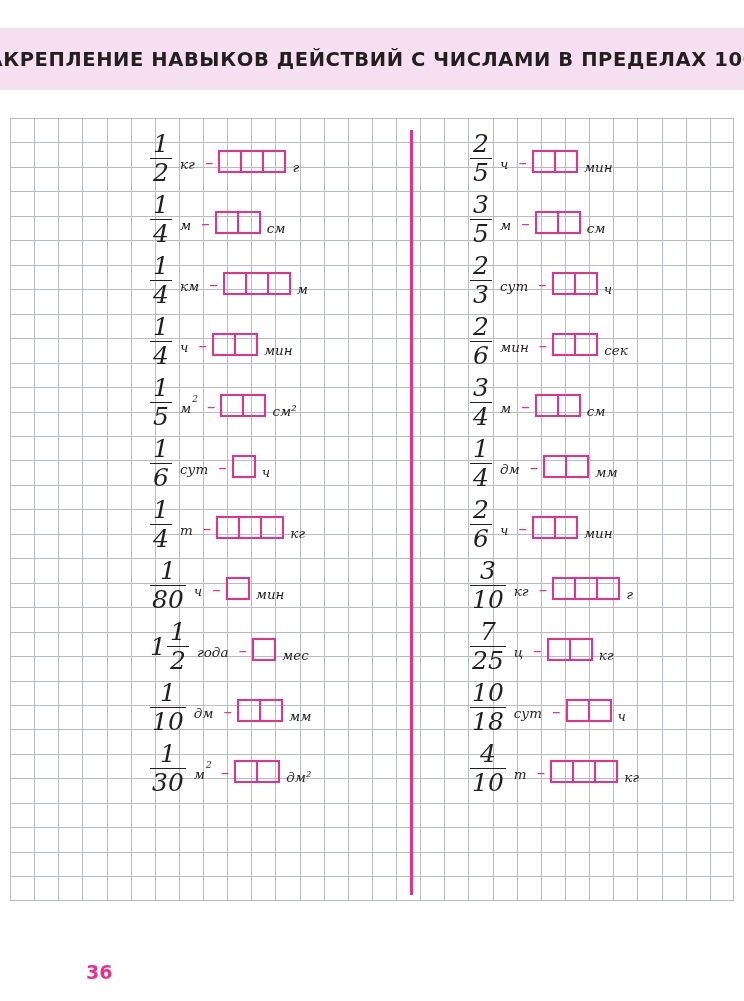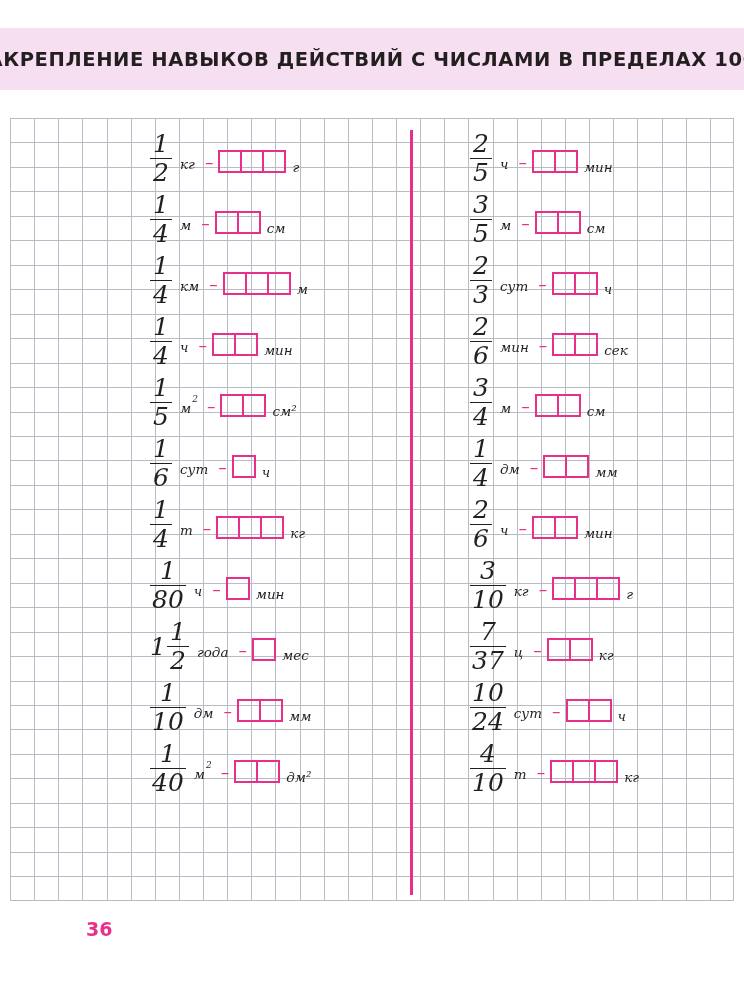--- a/index.html
+++ b/index.html
@@ -149,21 +149,21 @@
     font-size: 13.5px;
     color: #231f20;
     margin-left: 6px;
     position: relative;
     top: 8px;
   }
 
   
   .page-num {
     position: absolute;
-    left: 86px; top: 918px;
+    left: 86px; top: 961px;
     font-family: "DejaVu Sans", sans-serif;
     font-weight: bold;
     font-size: 19px;
     color: #e8308a;
   }
 </style>
 </head>
 <body>
 
 <div class="page">
@@ -314,21 +314,21 @@
         <span class="boxes">
           <span class="bx"></span>
           <span class="bx"></span>
         </span>
         <span class="after-unit">мм</span>
       </div>
       <div class="row">
         <span class="frac wide">
           <span class="num">1</span>
           <span class="bar"></span>
-          <span class="den">40</span>
+          <span class="den">30</span>
         </span>
         <span class="unit"><span>м</span><sup>2</sup></span>
         <span class="eq">–</span>
         <span class="boxes">
           <span class="bx"></span>
           <span class="bx"></span>
         </span>
         <span class="after-unit">дм²</span>
       </div>
     </div>
@@ -443,35 +443,35 @@
           <span class="bx"></span>
           <span class="bx"></span>
           <span class="bx"></span>
         </span>
         <span class="after-unit">г</span>
       </div>
       <div class="row">
         <span class="frac wide">
           <span class="num">7</span>
           <span class="bar"></span>
-          <span class="den">37</span>
+          <span class="den">25</span>
         </span>
         <span class="unit"><span>ц</span></span>
         <span class="eq">–</span>
         <span class="boxes">
           <span class="bx"></span>
           <span class="bx"></span>
         </span>
         <span class="after-unit">кг</span>
       </div>
       <div class="row">
         <span class="frac wide">
           <span class="num">10</span>
           <span class="bar"></span>
-          <span class="den">24</span>
+          <span class="den">18</span>
         </span>
         <span class="unit"><span>сут</span></span>
         <span class="eq">–</span>
         <span class="boxes">
           <span class="bx"></span>
           <span class="bx"></span>
         </span>
         <span class="after-unit">ч</span>
       </div>
       <div class="row">

